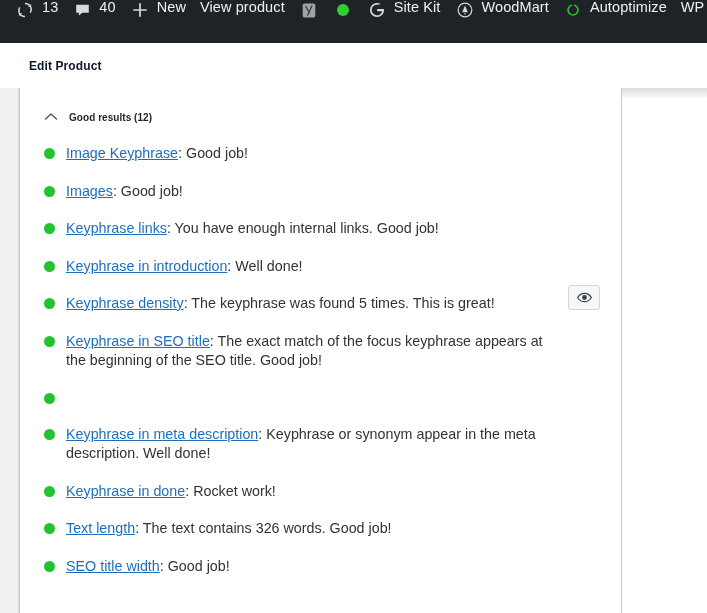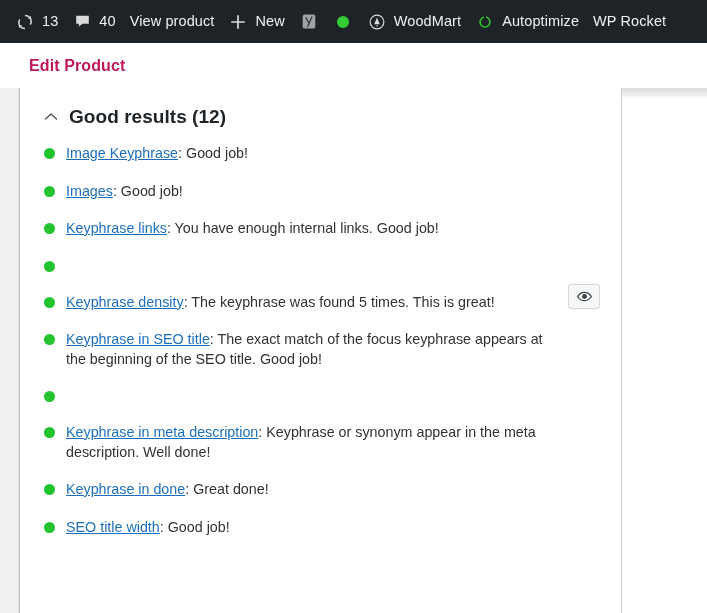--- a/index.html
+++ b/index.html
@@ -24,21 +24,21 @@
     align-items: center;
     padding: 0 10px 0 8px;
     box-sizing: border-box;
     color: #f0f0f1;
     font-size: 14.5px;
     white-space: nowrap;
     overflow: hidden;
   }
   .ab-item {
     display: flex;
-    align-items: center;
+    align-items: flex-start;
     height: 43px;
     padding: 0 7px;
     color: #f0f0f1;
     gap: 7px;
     cursor: pointer;
     flex: none;
   }
   .ab-item .ab-label {
     line-height: 1;
     letter-spacing: 0.1px;
@@ -56,23 +56,23 @@
   
   .page-head {
     height: 45px;
     background: #ffffff;
     display: flex;
     align-items: center;
     padding-left: 29px;
     box-sizing: border-box;
   }
   .page-title {
-    font-size: 16px;
+    font-size: 12px;
     font-weight: bold;
-    color: #be185d;
+    color: #0f172a;
     letter-spacing: 0.1px;
   }
 
   
   .workspace {
     position: absolute;
     top: 88px;
     left: 0;
     right: 0;
     bottom: 0;
@@ -119,21 +119,21 @@
   }
   .chevron {
     width: 14px;
     height: 14px;
     display: inline-flex;
     align-items: center;
     justify-content: center;
     flex: none;
   }
   .section-title {
-    font-size: 19px;
+    font-size: 10px;
     font-weight: bold;
     color: #1d2327;
     letter-spacing: 0.05px;
   }
 
   .results {
     list-style: none;
     margin: 0;
     padding: 16px 0 0 0;
   }
@@ -202,44 +202,52 @@
     </div>
     <div class="ab-item">
       <span class="ab-icon">
         <svg width="17" height="17" viewBox="0 0 20 20">
           <path d="M2.6 3.2h14.8v9.4H10l-4.3 3.4v-3.4H2.6z" fill="#d8dadc"></path>
         </svg>
       </span>
       <span class="ab-label">40</span>
     </div>
     <div class="ab-item">
-      <span class="ab-label">View product</span>
-    </div>
-    <div class="ab-item">
       <span class="ab-icon">
         <svg width="18" height="18" viewBox="0 0 20 20">
           <path d="M10 3.2v13.6M3.2 10h13.6" stroke="#d8dadc" stroke-width="1.9" stroke-linecap="round"></path>
         </svg>
       </span>
       <span class="ab-label">New</span>
+    </div>
+    <div class="ab-item">
+      <span class="ab-label">View product</span>
     </div>
     <div class="ab-item">
       <span class="ab-icon">
         <svg width="18" height="19" viewBox="0 0 20 21">
           <rect x="3" y="2.6" width="14" height="15.8" rx="2.2" fill="#9ea3a8"></rect>
           <path d="M6.6 6.2 10.4 13.4 M13.3 5.2 8.4 16.2" fill="none" stroke="#2c3338" stroke-width="1.25" stroke-linecap="round"></path>
         </svg>
       </span>
     </div>
     <div class="ab-item">
       <span class="ab-icon">
         <svg width="14" height="14" viewBox="0 0 14 14">
           <circle cx="7" cy="7" r="6" fill="#33cc33"></circle>
         </svg>
       </span>
+    </div>
+    <div class="ab-item">
+      <span class="ab-icon">
+        <svg width="18" height="18" viewBox="0 0 20 20">
+          <path d="M10 4.1a5.9 5.9 0 1 0 5.75 7.2H10.2V8.95h7.5a6.6 6.6 0 0 1 .1 1.2A7.8 7.8 0 1 1 10 2.3a7.5 7.5 0 0 1 4.2 1.25" fill="#d8dadc"></path>
+        </svg>
+      </span>
+      <span class="ab-label">Site Kit</span>
     </div>
     <div class="ab-item">
       <span class="ab-icon">
         <svg width="18" height="18" viewBox="0 0 20 20">
           <circle cx="10" cy="10" r="7.6" fill="none" stroke="#d8dadc" stroke-width="1.3"></circle>
           <path d="M10 5.1 13.1 12.6H6.9z" fill="#d8dadc"></path>
           <path d="M10 13.3v1.7" stroke="#d8dadc" stroke-width="1.2"></path>
         </svg>
       </span>
       <span class="ab-label">WoodMart</span>
@@ -286,20 +294,21 @@
           <li class="result">
             <span class="bullet" style="background: rgb(34, 195, 46);"></span>
             <span class="result-text"><a>Images</a><span>: Good job!</span></span>
           </li>
           <li class="result">
             <span class="bullet" style="background: rgb(34, 195, 46);"></span>
             <span class="result-text"><a>Keyphrase links</a><span>: You have enough internal links. Good job!</span></span>
           </li>
           <li class="result">
             <span class="bullet" style="background: rgb(34, 195, 46);"></span>
+            <span class="result-text"><a>Keyphrase in introduction</a><span>: Well done!</span></span>
           </li>
           <li class="result">
             <span class="bullet" style="background: rgb(34, 195, 46);"></span>
             <span class="result-text"><a>Keyphrase density</a><span>: The keyphrase was found 5 times. This is great!</span></span>
             <button class="eye-btn">
               <span class="ab-icon">
                 <svg width="17" height="17" viewBox="0 0 20 20">
                   <path d="M10 5.1c-4 0-7 3.1-8.1 4.9C3 11.8 6 14.9 10 14.9s7-3.1 8.1-4.9C17 8.2 14 5.1 10 5.1z" fill="none" stroke="#3c434a" stroke-width="1.45"></path>
                   <circle cx="10" cy="10" r="2.9" fill="#3c434a"></circle>
                 </svg>
@@ -312,21 +321,25 @@
           </li>
           <li class="result">
             <span class="bullet" style="background: rgb(34, 195, 46);"></span>
           </li>
           <li class="result">
             <span class="bullet" style="background: rgb(34, 195, 46);"></span>
             <span class="result-text"><a>Keyphrase in meta description</a><span>: Keyphrase or synonym appear in the meta description. Well done!</span></span>
           </li>
           <li class="result">
             <span class="bullet" style="background: rgb(34, 195, 46);"></span>
-            <span class="result-text"><a>Keyphrase in done</a><span>: Great done!</span></span>
+            <span class="result-text"><a>Keyphrase in done</a><span>: Rocket work!</span></span>
+          </li>
+          <li class="result">
+            <span class="bullet" style="background: rgb(34, 195, 46);"></span>
+            <span class="result-text"><a>Text length</a><span>: The text contains 326 words. Good job!</span></span>
           </li>
           <li class="result">
             <span class="bullet" style="background: rgb(34, 195, 46);"></span>
             <span class="result-text"><a>SEO title width</a><span>: Good job!</span></span>
           </li>
         </ul>
 
     </div>
   </div>
 </div>

